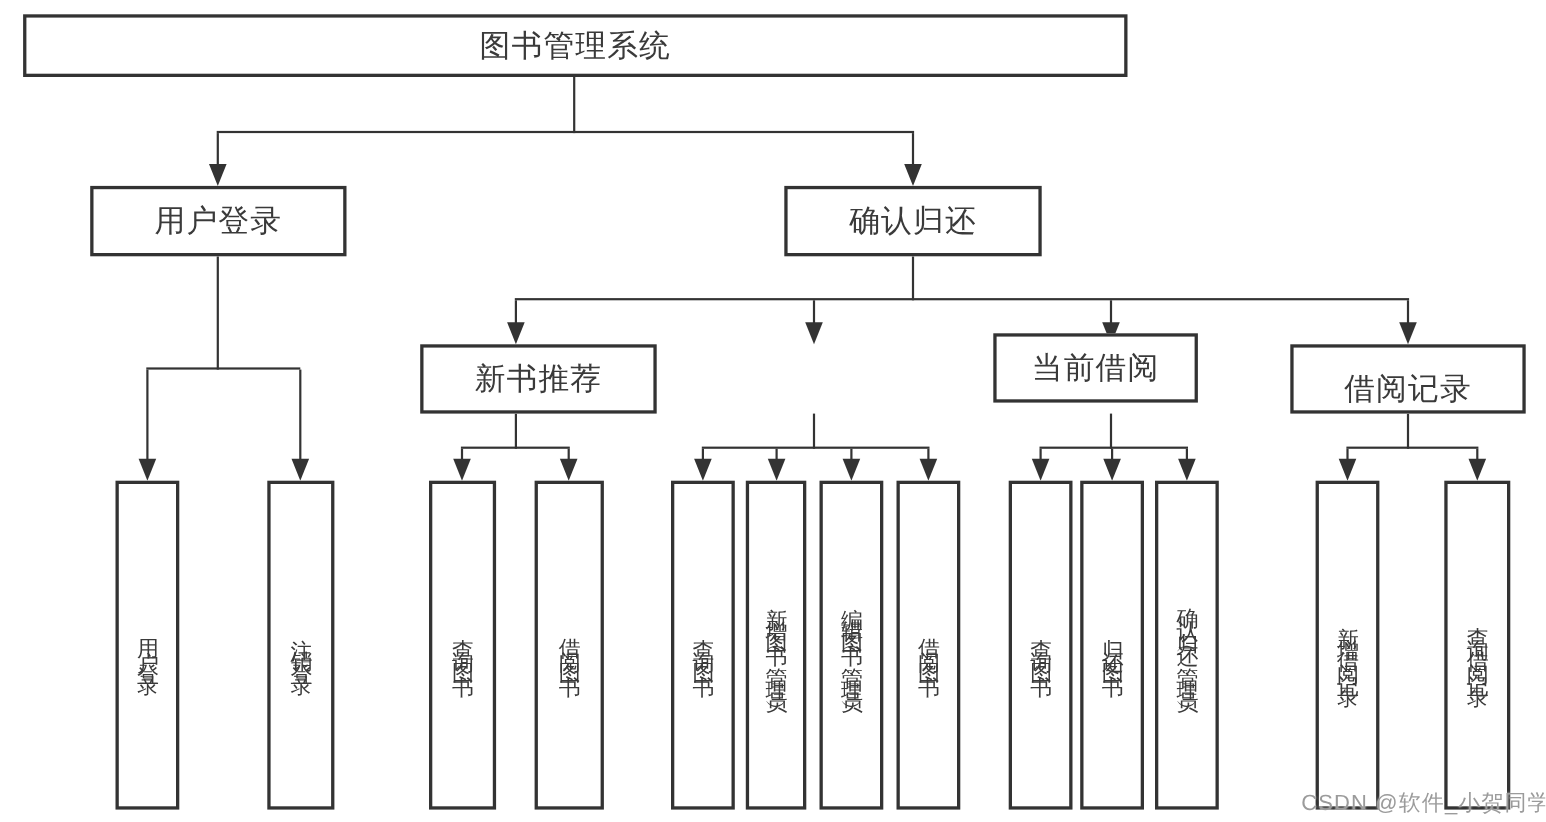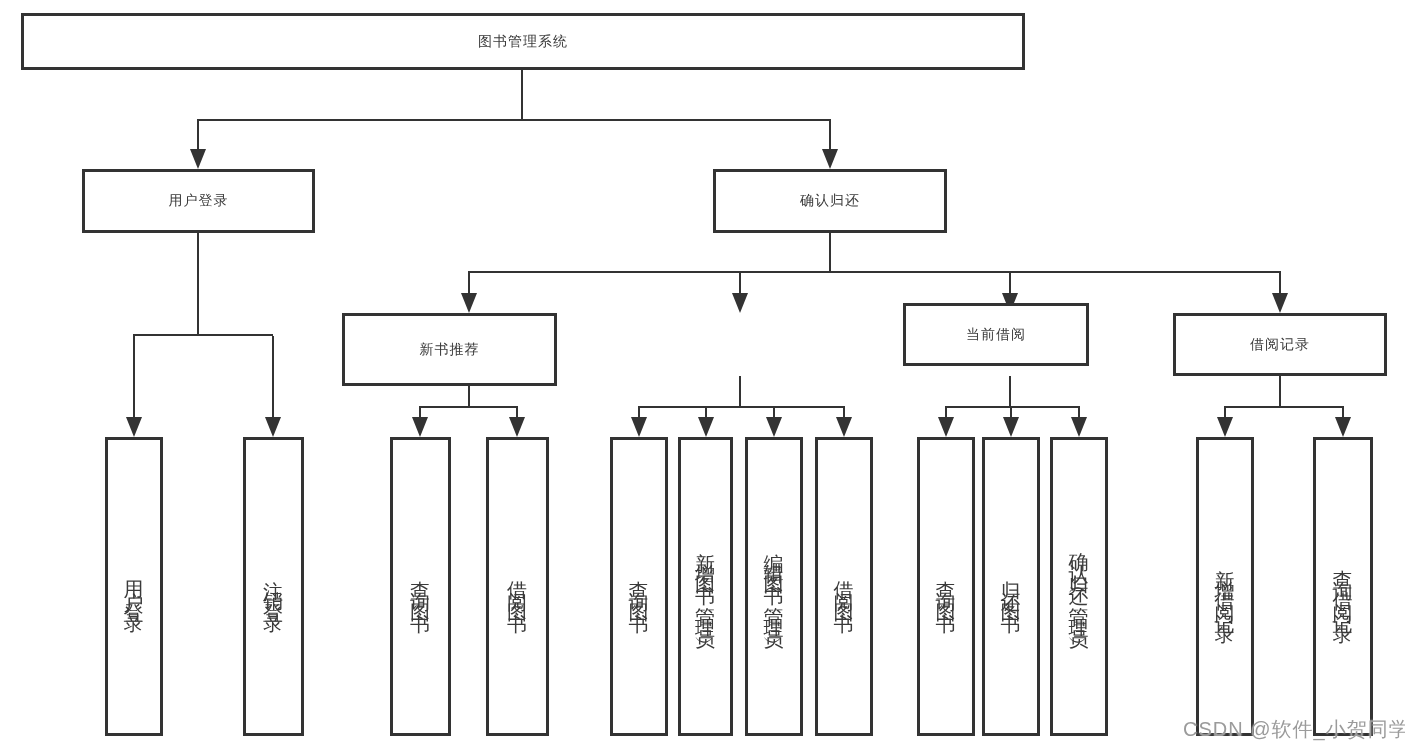--- a/index.html
+++ b/index.html
@@ -4,39 +4,39 @@
 <style>
   html,body{margin:0;padding:0;background:#ffffff;}
   .canvas{
     position:relative;width:1405px;height:747px;background:#ffffff;
     font-family:"Liberation Sans","DejaVu Sans",sans-serif;overflow:hidden;
   }
   .box{
     position:absolute;background:#ffffff;border:3px solid #333333;box-sizing:border-box;
     display:flex;align-items:center;justify-content:center;color:#3a3a3a;z-index:2;
   }
-  .h span{font-size:14px;letter-spacing:1px;white-space:nowrap;}
+  .h span{font-size:28px;letter-spacing:1px;white-space:nowrap;}
   .leaf span{
     writing-mode:vertical-rl;text-orientation:mixed;
     font-size:20px;letter-spacing:11px;line-height:1;white-space:nowrap;
   }
   .vl{position:absolute;width:2px;background:#333333;z-index:1;}
   .hl{position:absolute;height:2px;background:#333333;z-index:1;}
   .arr{
     position:absolute;width:0;height:0;z-index:1;
     border-left:8px solid transparent;border-right:8px solid transparent;border-top:20px solid #333333;
   }
   
   #root{left:21px;top:13px;width:1004px;height:57px;}
   #n-user-login{left:82px;top:169px;width:233px;height:64px;}
   #n-book-mgmt{left:713px;top:169px;width:234px;height:64px;}
-  #n-new-books{left:342px;top:313px;width:215px;height:73px;}
+  #n-new-books{left:382px;top:313px;width:215px;height:63px;}
   #n-book-borrow{left:633px;top:313px;width:214px;height:63px;}
   #n-current-borrow{left:903px;top:303px;width:186px;height:63px;}
-  #n-borrow-records{left:1173px;top:313px;width:214px;height:63px;}
+  #n-borrow-records{left:1173px;top:313px;width:214px;height:63px;align-items:flex-end;}
   .leaf{top:437px;height:299px;}
   #lf-ul-login{left:105px;width:58px;}
   #lf-ul-logout{left:243px;width:61px;}
   #lf-nb-query{left:390px;width:61px;}
   #lf-nb-borrow{left:486px;width:63px;}
   #lf-bb-query{left:610px;width:58px;}
   #lf-bb-add{left:678px;width:55px;}
   #lf-bb-edit{left:745px;width:58px;}
   #lf-bb-borrow{left:815px;width:58px;}
   #lf-cb-query{left:917px;width:58px;}

